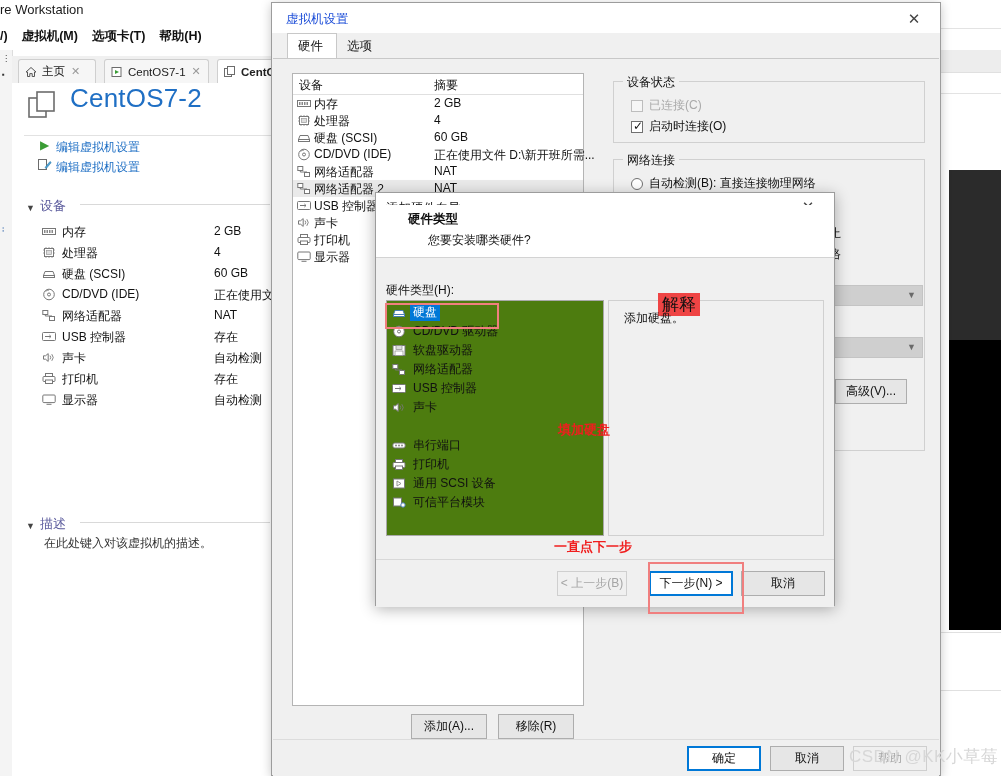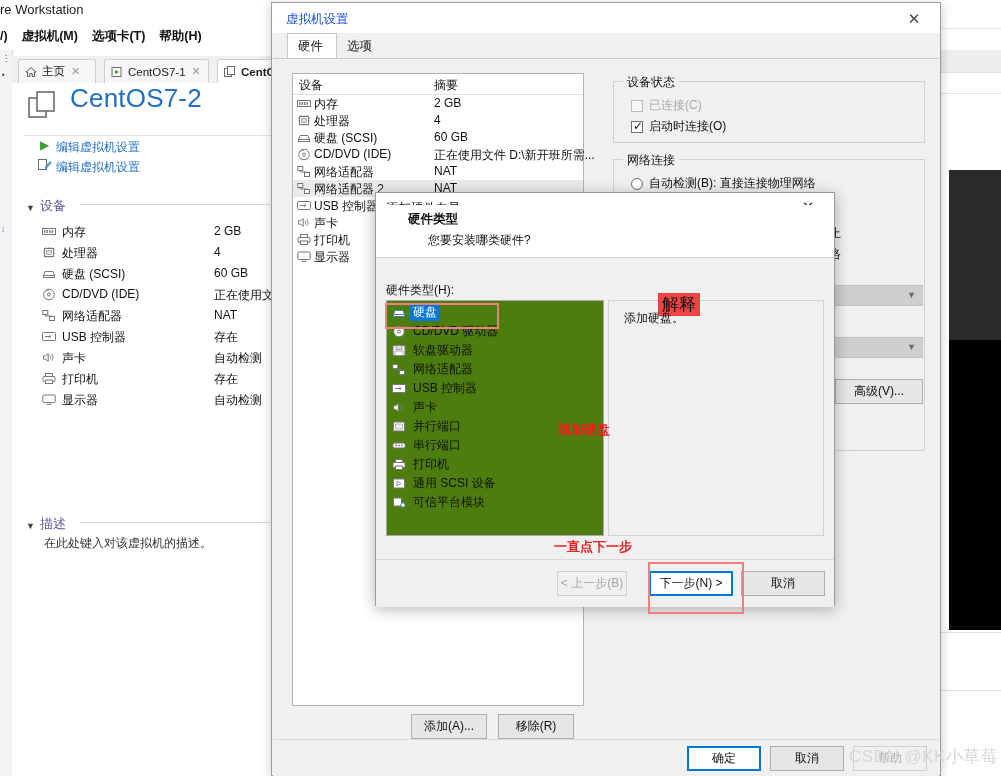--- a/index.html
+++ b/index.html
@@ -491,21 +491,21 @@
     <span class="abs optlabel" style="left:376px;top:116px;">自动检测(B): 直接连接物理网络</span>
 
     <span class="abs optlabel" style="left:556px;top:166px;">止</span>
     <span class="abs optlabel" style="left:556px;top:187px;">络</span>
     <div class="abs combo" style="left:475px;top:226px;width:175px;">
         <span class="caret">▼</span>
       </div>
     <div class="abs combo" style="left:475px;top:278px;width:175px;">
         <span class="caret">▼</span>
       </div>
-    <div class="winbtn" style="left:562px;top:320px;width:88px;">高级(V)...</div>
+    <div class="winbtn" style="left:562px;top:320px;width:72px;">高级(V)...</div>
   </div>
 
   <div class="abs" id="vmsettings-footer">
     <div class="winbtn primary" style="left:414px;top:6px;width:74px;">确定</div>
     <div class="winbtn" style="left:497px;top:6px;width:74px;">取消</div>
     <div class="winbtn disabled" style="left:580px;top:6px;width:74px;">帮助</div>
   </div>
 </div>
 
 <div class="abs" id="wizard-dialog">
@@ -575,29 +575,20 @@
       </div>
       <div class="hw-item" style="top:97px;">
         <span class="hico">
             <svg width="14" height="13" viewBox="0 0 14 13">
               <path d="M1.5 4.8 H3.5 L6.2 2.6 V10.4 L3.5 8.2 H1.5 Z" fill="#fff" stroke="#777" stroke-width="1"></path>
               <path d="M8 4.6 A3 3 0 0 1 8 8.4 M9.8 3.2 A5 5 0 0 1 9.8 9.8" stroke="#777" stroke-width=".9" fill="none"></path>
             </svg>
           </span>
         <span class="hlabel">声卡</span>
       </div>
-      <div class="hw-item" style="top:116px;">
-        <span class="hico">
-            <svg width="14" height="13" viewBox="0 0 14 13">
-              <rect x="1.5" y="2" width="11" height="9" fill="#fff" stroke="#777" stroke-width="1"></rect>
-              <rect x="3.5" y="4" width="7" height="5" fill="#ececec" stroke="#999" stroke-width=".7"></rect>
-            </svg>
-          </span>
-        <span class="hlabel">并行端口</span>
-      </div>
       <div class="hw-item" style="top:135px;">
         <span class="hico">
             <svg width="14" height="13" viewBox="0 0 14 13">
               <rect x="0.8" y="4" width="12.4" height="5" rx="2" fill="#fff" stroke="#777" stroke-width="1"></rect>
               <circle cx="4" cy="6.5" r="1" fill="#888"></circle>
               <circle cx="7" cy="6.5" r="1" fill="#888"></circle>
               <circle cx="10" cy="6.5" r="1" fill="#888"></circle>
             </svg>
           </span>
         <span class="hlabel">串行端口</span>

